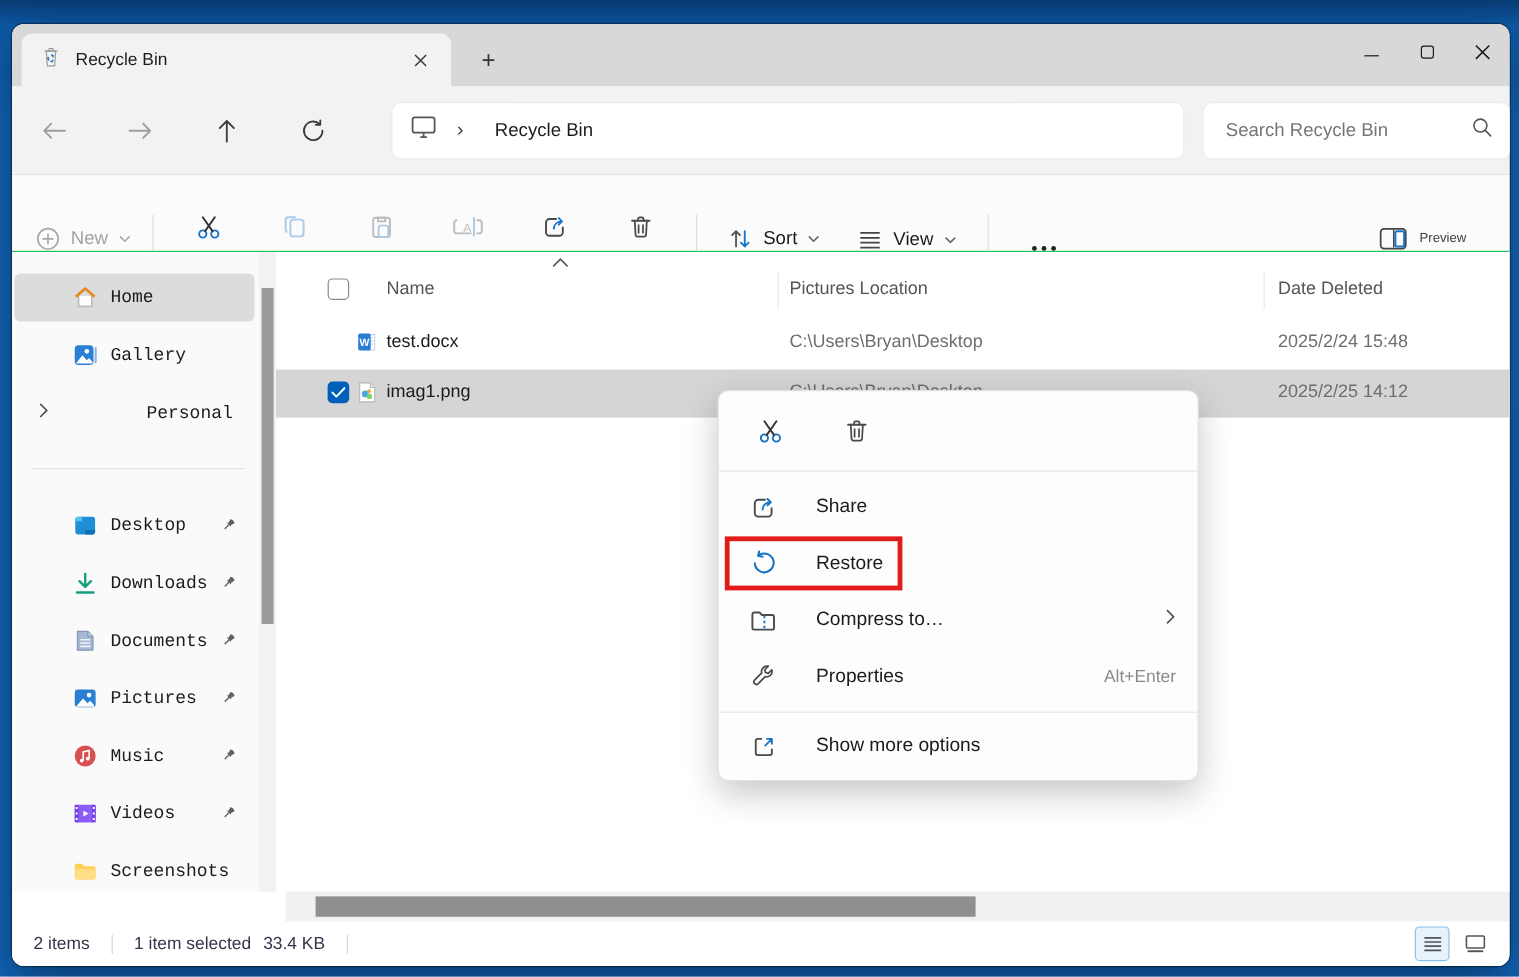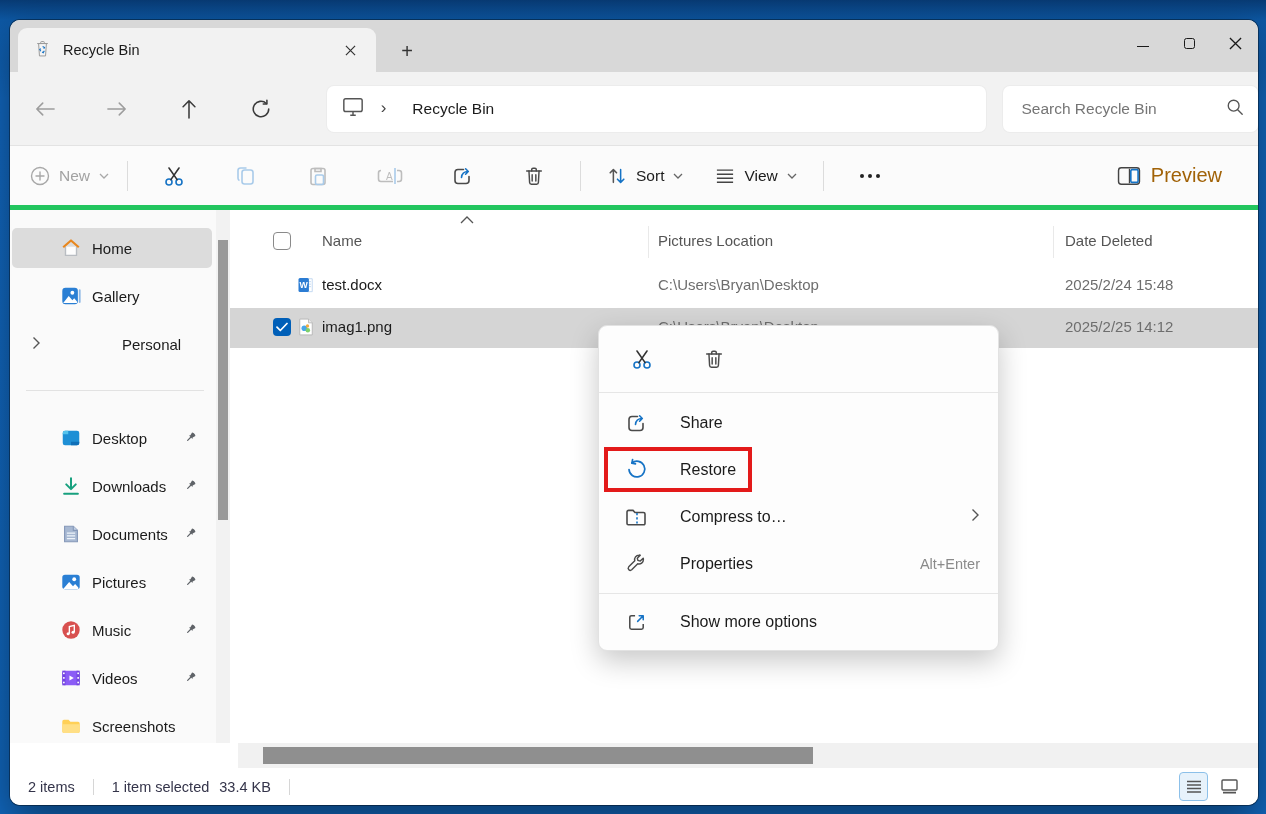--- a/index.html
+++ b/index.html
@@ -26,32 +26,32 @@
   
   .navbar { position:absolute; left:0; top:52px; width:100%; height:74px; background:#f2f2f2; border-bottom:1px solid #e3e3e3; display:flex; align-items:center; }
   .nav-btn { width:40px; height:40px; margin-left:32px; display:flex; align-items:center; justify-content:center; }
   .nav-btn:first-child { margin-left:15px; }
   .addressbar { margin-left:46px; width:661px; height:46px; background:#fff; border-radius:7px; display:flex; align-items:center; padding:0 14px; box-shadow:0 0 0 1px #ececec; }
   .addr-chevron { color:#444; font-size:17px; margin:0 16px 2px 16px; }
   .addr-text { font-size:15.5px; color:#1b1b1b; margin-left:10px; }
   .searchbox { margin-left:17px; width:255px; height:46px; background:#fff; border-radius:7px; display:flex; align-items:center; padding:0 14px 0 18px; box-shadow:0 0 0 1px #ececec; }
   .search-ph { flex:1; font-size:15.5px; color:#757575; }
   
-  .toolbar { position:absolute; left:0; top:126px; width:100%; height:64px; background:#fbfbfb; border-bottom:5px solid #22c55e; display:flex; align-items:center; }
+  .toolbar { position:absolute; left:0; top:126px; width:100%; height:64px; background:#fbfbfb; border-bottom:1px solid #22c55e; display:flex; align-items:flex-end; }
   .tb-new { display:flex; align-items:center; gap:9px; margin-left:20px; color:#a2a2a2; font-size:15.5px; }
   .tb-sep { width:1px; height:30px; background:#dcdcdc; margin:0 10px; }
   .tb-icon-btn { width:46px; height:40px; margin:0 13px; display:flex; align-items:center; justify-content:center; border-radius:5px; }
   .tb-group { display:flex; align-items:center; gap:9px; margin:0 16px; color:#1b1b1b; font-size:15.5px; }
   .tb-dots { display:flex; gap:4px; margin:0 26px; }
   .tb-dots i { width:4px; height:4px; border-radius:50%; background:#222; }
-  .tb-preview { margin-left:auto; margin-right:36px; display:flex; align-items:center; gap:10px; color:#a16207; font-size:20px; }
+  .tb-preview { margin-left:auto; margin-right:36px; display:flex; align-items:center; gap:10px; color:#404040; font-size:11px; }
   
   .body { position:absolute; left:0; top:190px; width:100%; height:533px; background:#fff; }
   .sidebar { position:absolute; left:0; top:0; width:206px; height:100%; background:#fafafa; padding-top:18px; }
-  .sb-item { position:relative; height:40px; margin:0 4px 8px 2px; border-radius:5px; display:flex; align-items:center; font-size:15px; color:#1b1b1b; }
+  .sb-item { position:relative; height:40px; margin:0 4px 8px 2px; border-radius:5px; display:flex; align-items:center; font-size:15px; color:#1b1b1b;font-family:Liberation Mono, monospace; }
   .sb-item.selected { background:#dcdcdc; }
   .sb-icon { position:absolute; left:48px; width:22px; height:22px; display:flex; align-items:center; justify-content:center; }
   .sb-label { position:absolute; left:80px; }
   .sb-label.indent { left:110px; }
   .sb-chevron { position:absolute; left:20px; color:#555; }
   .sb-pin { position:absolute; right:14px; top:12px; }
   .sb-divider { height:1px; background:#e2e2e2; margin:26px 12px 27px 16px; }
   .vscroll { position:absolute; left:206px; top:0; width:14px; height:100%; background:#f2f2f2; }
   .vscroll-thumb { position:absolute; left:2px; top:30px; width:10px; height:280px; background:#999; }
   

